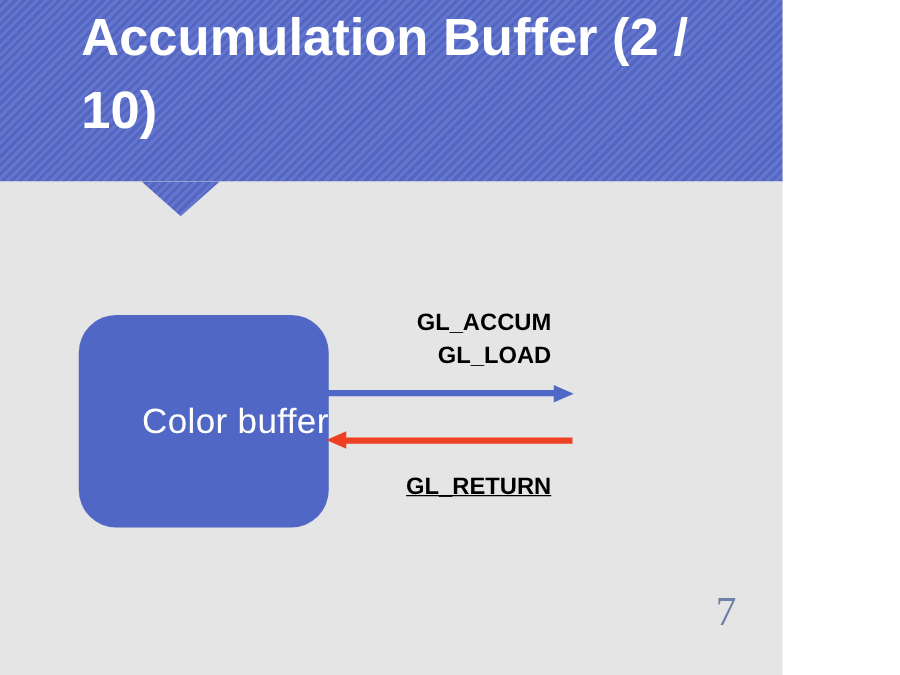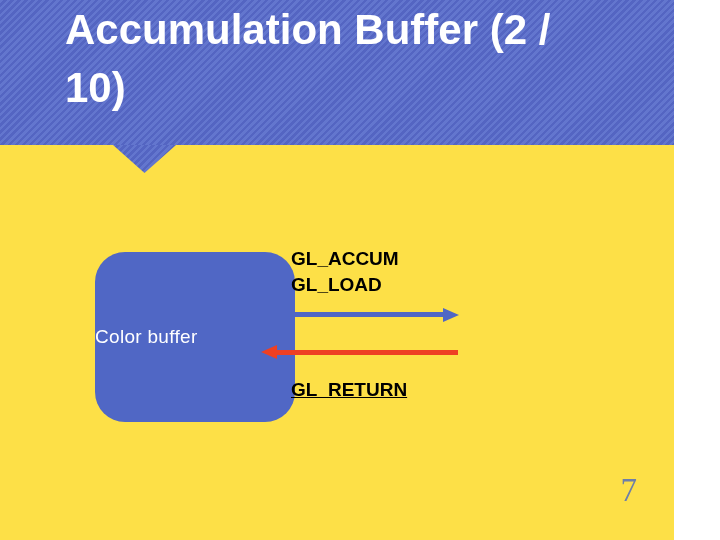--- a/index.html
+++ b/index.html
@@ -10,22 +10,22 @@
     --label-black:#000000;
     --page-number-color:#6e7fa9;
   }
   html,body{margin:0;padding:0;}
   body{
     font-family:"Liberation Sans","DejaVu Sans",sans-serif;
     background:#ffffff;
   }
   .slide{
     position:relative;
-    width:674px;height:540px;
-    background:#fde047;
+    width:626px;height:540px;
+    background:#e5e5e5;
     overflow:hidden;
   }
   
   .banner{
     position:absolute;left:0;top:0;
     width:720px;height:145px;
     background:repeating-linear-gradient(135deg,
       var(--header-stripe) 0 2.5px,
       var(--header-blue) 2.5px 5px);
   }
@@ -43,28 +43,27 @@
     position:absolute;left:113px;top:145px;
     width:63px;height:28px;
     background:repeating-linear-gradient(135deg,
       var(--header-stripe) 0 2.5px,
       var(--header-blue) 2.5px 5px);
     clip-path:polygon(0 0,100% 0,50% 100%);
   }
   
   .box{
     position:absolute;
-    display:flex;align-items:center;justify-content:flex-start;
+    display:flex;align-items:center;justify-content:flex-end;
     text-align:center;
     color:#ffffff;
-    font-size:19px;
+    font-size:28px;
     line-height:24px;
     letter-spacing:0.3px;
     border-radius:30px;
-    margin-left:32px;
   }
   .box-blue{
     left:63px;top:252px;width:200px;height:170px;
     background:var(--box-blue);
   }
   .box-red{
     left:458px;top:252px;width:200px;height:170px;
     background:var(--box-red);
     padding:0 25px;box-sizing:border-box;
   }
@@ -81,21 +80,21 @@
   .red-head{
     position:absolute;left:261px;top:345px;width:0;height:0;
     border-right:16px solid var(--box-red);
     border-top:7px solid transparent;
     border-bottom:7px solid transparent;
   }
   
   .gl-label{
     position:absolute;
     width:150px;
-    text-align:left;
+    text-align:right;
     font-size:19px;
     font-weight:bold;
     line-height:26px;
     color:var(--label-black);
   }
   .gl-top{left:291px;top:246px;}
   .gl-bottom{left:291px;top:377px;text-decoration:underline;}
   
   .page-number{
     position:absolute;

